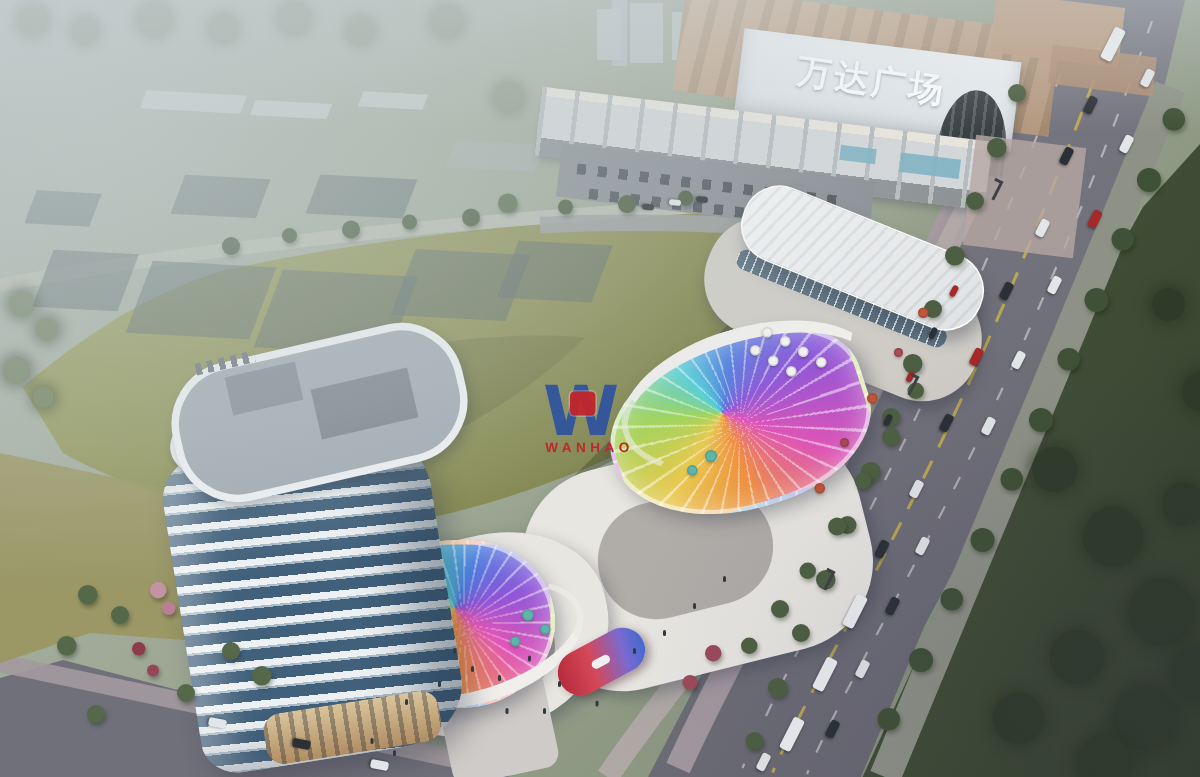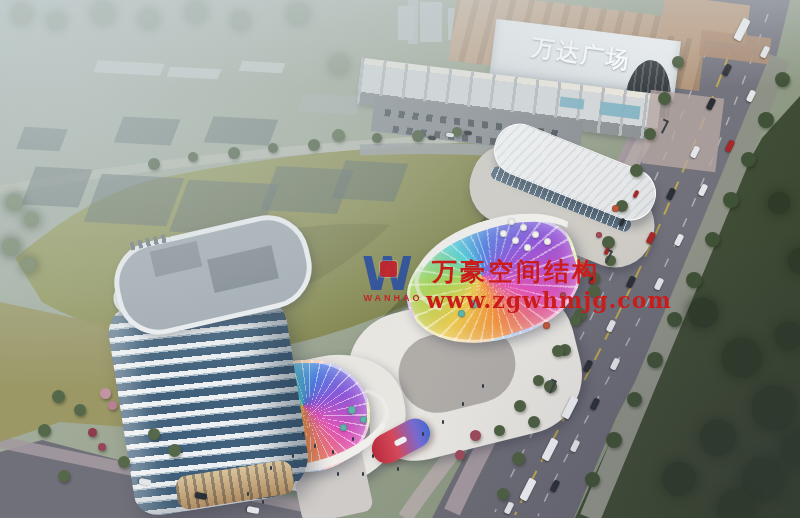--- a/index.html
+++ b/index.html
@@ -358,17 +358,15 @@
   <div class="person" style="left:262px;top:500px;"></div>
 
   <div class="abs haze"></div>
   <div class="abs topfade"></div>
   <div class="abs dusk"></div>
 
   <div class="abs watermark">
     <div class="wm-w">W</div>
     <div class="wm-sq"></div>
     <div class="wm-brand">WANHAO</div>
-    <div class="wm-l1">万豪空间结构</div>
-    <div class="wm-l2">www.zgwhmjg.com</div>
   </div>
 
 </div>
 
 </body></html>

